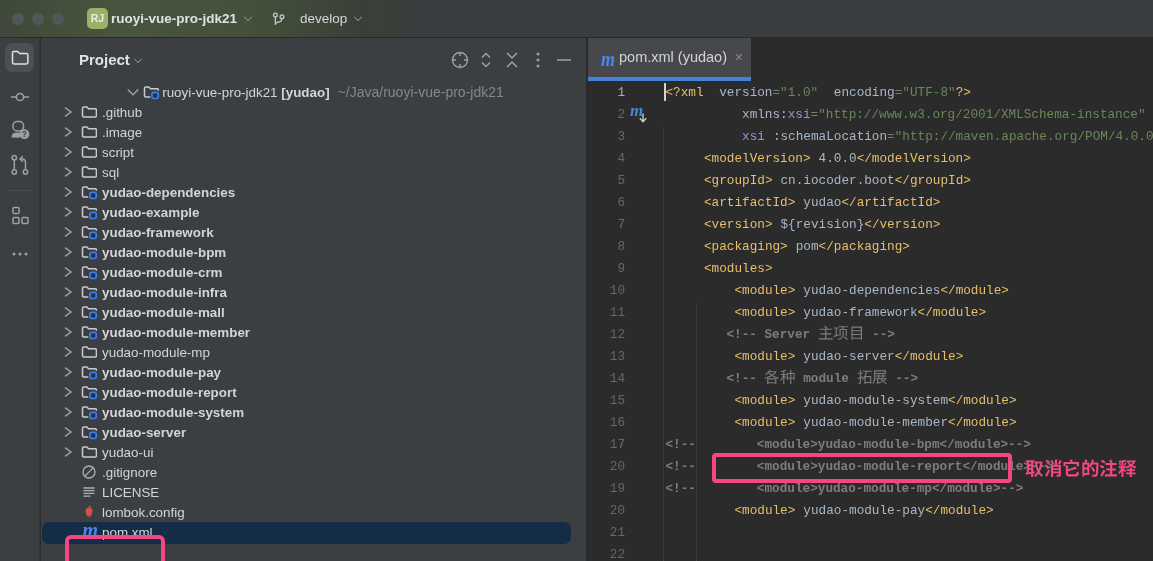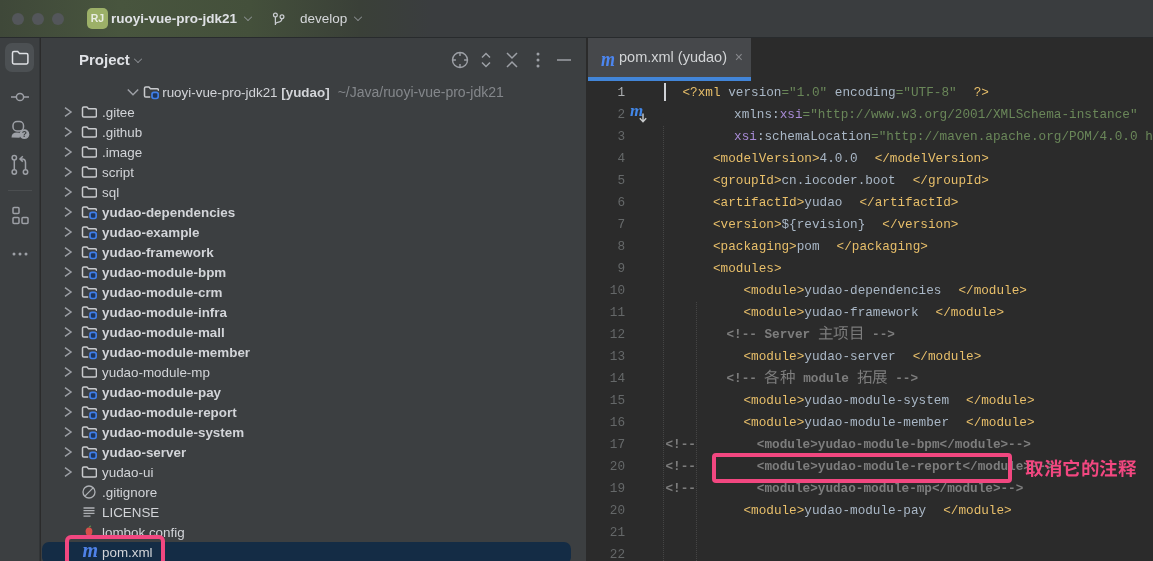--- a/index.html
+++ b/index.html
@@ -48,21 +48,21 @@
 #tab { position:absolute; left:2px; top:0; width:163px; height:39px; background:#46484B; color:#D2D4D6; font-size:14.5px; line-height:39px; }
 #tab .mvnt { position:absolute; left:13px; top:1.5px; font-size:18px; color:#4C86F0; line-height:38px; transform:scaleY(1.2); }
 #tabu { position:absolute; left:2px; top:39px; width:163px; height:4px; background:#4285D8; }
 #tabx { position:absolute; right:8px; top:0; color:#87898D; font-size:14px; }
 #gutter { position:absolute; left:0; top:44px; width:39px; }
 .gn { width:39px; height:22px; line-height:22px; text-align:right; color:#656869; font-family:"Liberation Mono",monospace; font-size:12.7px; }
 .gn.cur { color:#ABAEB0; }
 #mgut { position:absolute; left:44px; top:63px; width:26px; height:24px; color:#4287E8; font-family:"Liberation Serif",serif; font-style:italic; font-weight:700; font-size:17px; line-height:20px; }
 #code { position:absolute; left:79.5px; top:44px; width:487px; font-family:"Liberation Mono",monospace; font-size:12.7px; }
 .cl { height:22px; line-height:22px; white-space:pre; }
-.t { color:#E8BF6A;margin-left:17px; } .v { color:#A9B7C6; } .s { color:#6A8759; }
+.t { color:#E8BF6A; } .v { color:#A9B7C6;margin-left:8px; } .s { color:#6A8759; }
 .c { color:#7D7D7D;font-weight:bold; } .p { color:#A88BD6; }
 .cjc { display:inline-block; width:15.55px; height:15.55px; vertical-align:-2.4px; fill:#7D7D7D; }
 #caret { position:absolute; left:78px; top:45px; width:2px; height:18px; background:#CFD2D6; }
 .ig { position:absolute; width:1px; border-left:1px dotted #454545; }
 
 
 #box18 { position:absolute; left:126px; top:415px; width:300px; height:30px; border:4.5px solid #F24780; border-radius:4px; z-index:5; }
 #anno { position:absolute; left:439px; top:421px; z-index:5; }
 .cja { display:inline-block; width:18.5px; height:18.5px; fill:#F24780; }
 #boxpom { position:absolute; left:24px; top:497px; width:100px; height:31px; border:4px solid #F24780; border-radius:6px; z-index:5; }
@@ -157,25 +157,20 @@
         <path d="M5 12 h14" stroke="#9DA0A6" stroke-width="1.5"></path>
       </svg>
     <div id="tree">
 <div class="trow ind0"><svg class="tch" viewBox="0 0 16 16">
             <path d="M2.8 5.5 L8 10.7 L13.2 5.5" fill="none" stroke="#9DA0A6" stroke-width="1.5"></path>
           </svg><svg class="tic" viewBox="0 0 16 16">
             <path d="M1.5 4.3 q0-1.3 1.3-1.3 h3.1 l1.6 1.7 h6.6 q1.3 0 1.3 1.3 v5.8 q0 1.3-1.3 1.3 H2.8 Q1.5 13.1 1.5 11.8 z" fill="none" stroke="#C9CBCE" stroke-width="1.5"></path>
             <rect x="7.2" y="6.5" width="9.8" height="9.8" rx="3" fill="#3C3F41"></rect>
             <rect x="9" y="8.3" width="6.2" height="6.2" rx="1.9" fill="#1C355E" stroke="#3F7EE8" stroke-width="1.7"></rect>
           </svg><span class="tn">ruoyi-vue-pro-jdk21 <b>[yudao]</b></span><span class="tpath">~/Java/ruoyi-vue-pro-jdk21</span></div>
-<div class="trow ind1"><svg class="tch" viewBox="0 0 16 16">
-            <path d="M5 3.6 L11 8 L5 12.4" fill="none" stroke="#9DA0A6" stroke-width="1.5"></path>
-          </svg><svg class="tic" viewBox="0 0 16 16">
-            <path d="M1.5 4.3 q0-1.3 1.3-1.3 h3.1 l1.6 1.7 h6.6 q1.3 0 1.3 1.3 v5.8 q0 1.3-1.3 1.3 H2.8 Q1.5 13.1 1.5 11.8 z" fill="none" stroke="#C9CBCE" stroke-width="1.5"></path>
-          </svg><span class="tn">.gitee</span></div>
 <div class="trow ind1"><svg class="tch" viewBox="0 0 16 16">
             <path d="M5 3.6 L11 8 L5 12.4" fill="none" stroke="#9DA0A6" stroke-width="1.5"></path>
           </svg><svg class="tic" viewBox="0 0 16 16">
             <path d="M1.5 4.3 q0-1.3 1.3-1.3 h3.1 l1.6 1.7 h6.6 q1.3 0 1.3 1.3 v5.8 q0 1.3-1.3 1.3 H2.8 Q1.5 13.1 1.5 11.8 z" fill="none" stroke="#C9CBCE" stroke-width="1.5"></path>
           </svg><span class="tn">.github</span></div>
 <div class="trow ind1"><svg class="tch" viewBox="0 0 16 16">
             <path d="M5 3.6 L11 8 L5 12.4" fill="none" stroke="#9DA0A6" stroke-width="1.5"></path>
           </svg><svg class="tic" viewBox="0 0 16 16">
             <path d="M1.5 4.3 q0-1.3 1.3-1.3 h3.1 l1.6 1.7 h6.6 q1.3 0 1.3 1.3 v5.8 q0 1.3-1.3 1.3 H2.8 Q1.5 13.1 1.5 11.8 z" fill="none" stroke="#C9CBCE" stroke-width="1.5"></path>
           </svg><span class="tn">.image</span></div>

